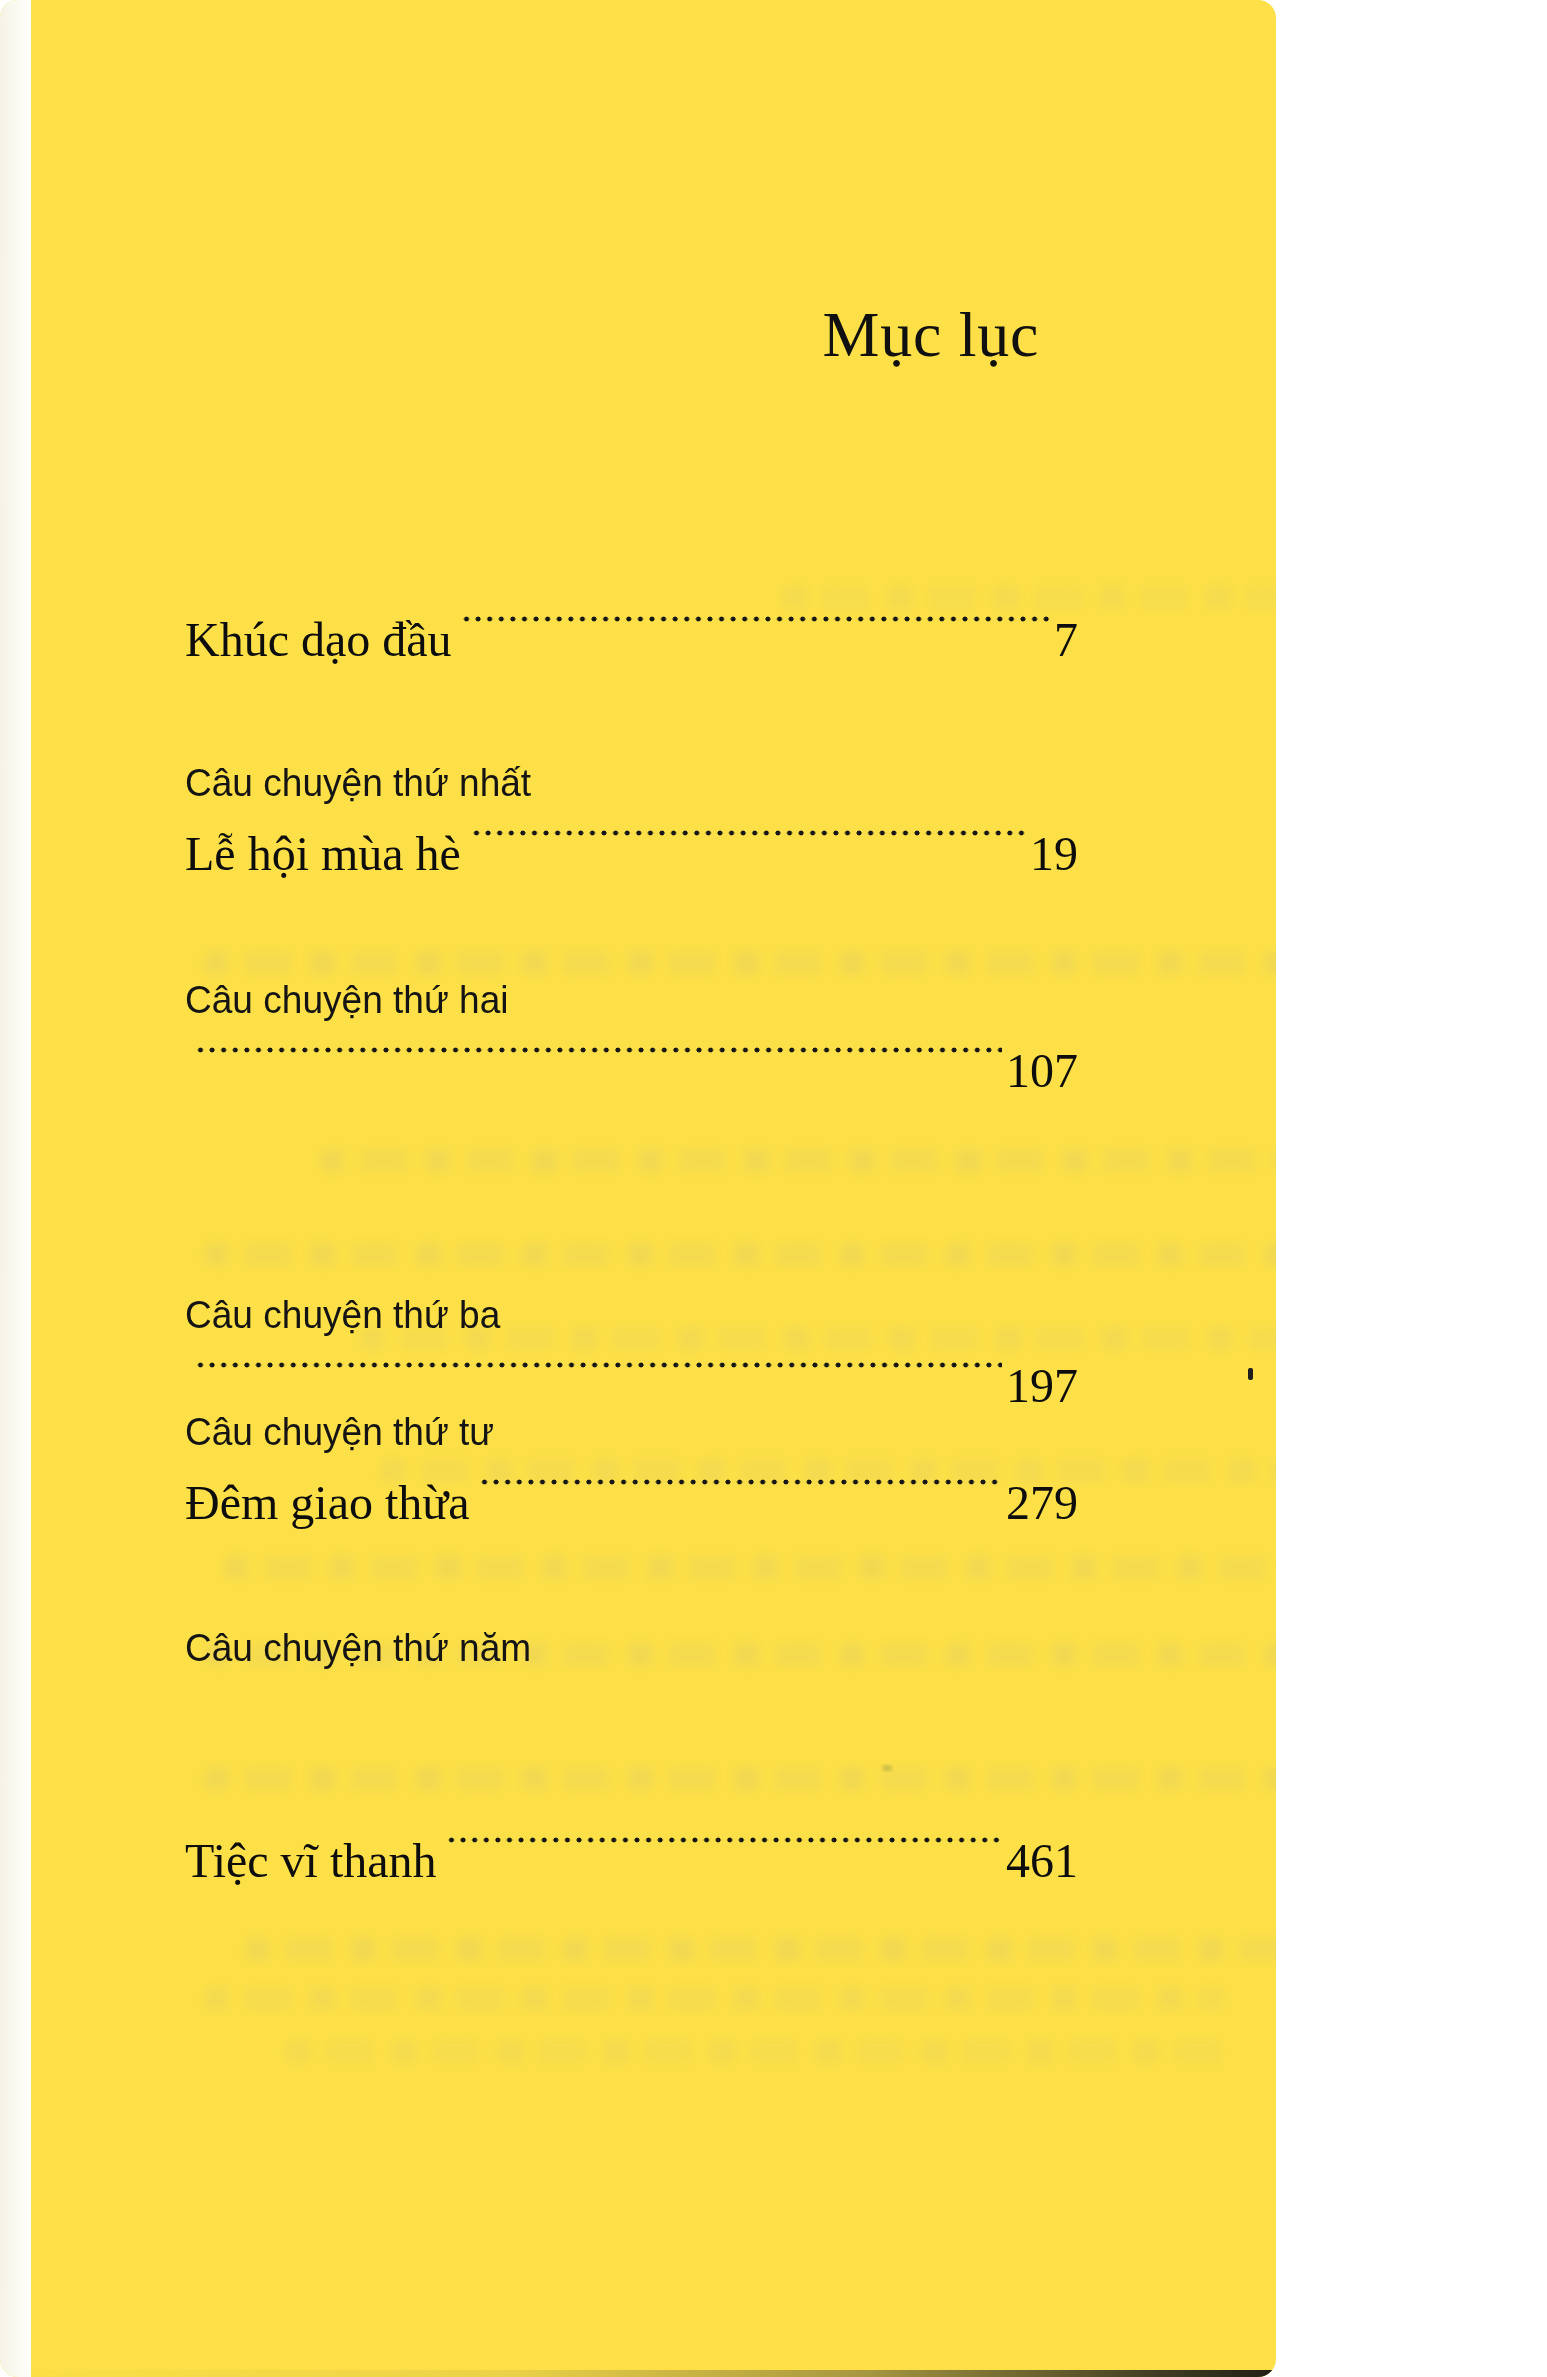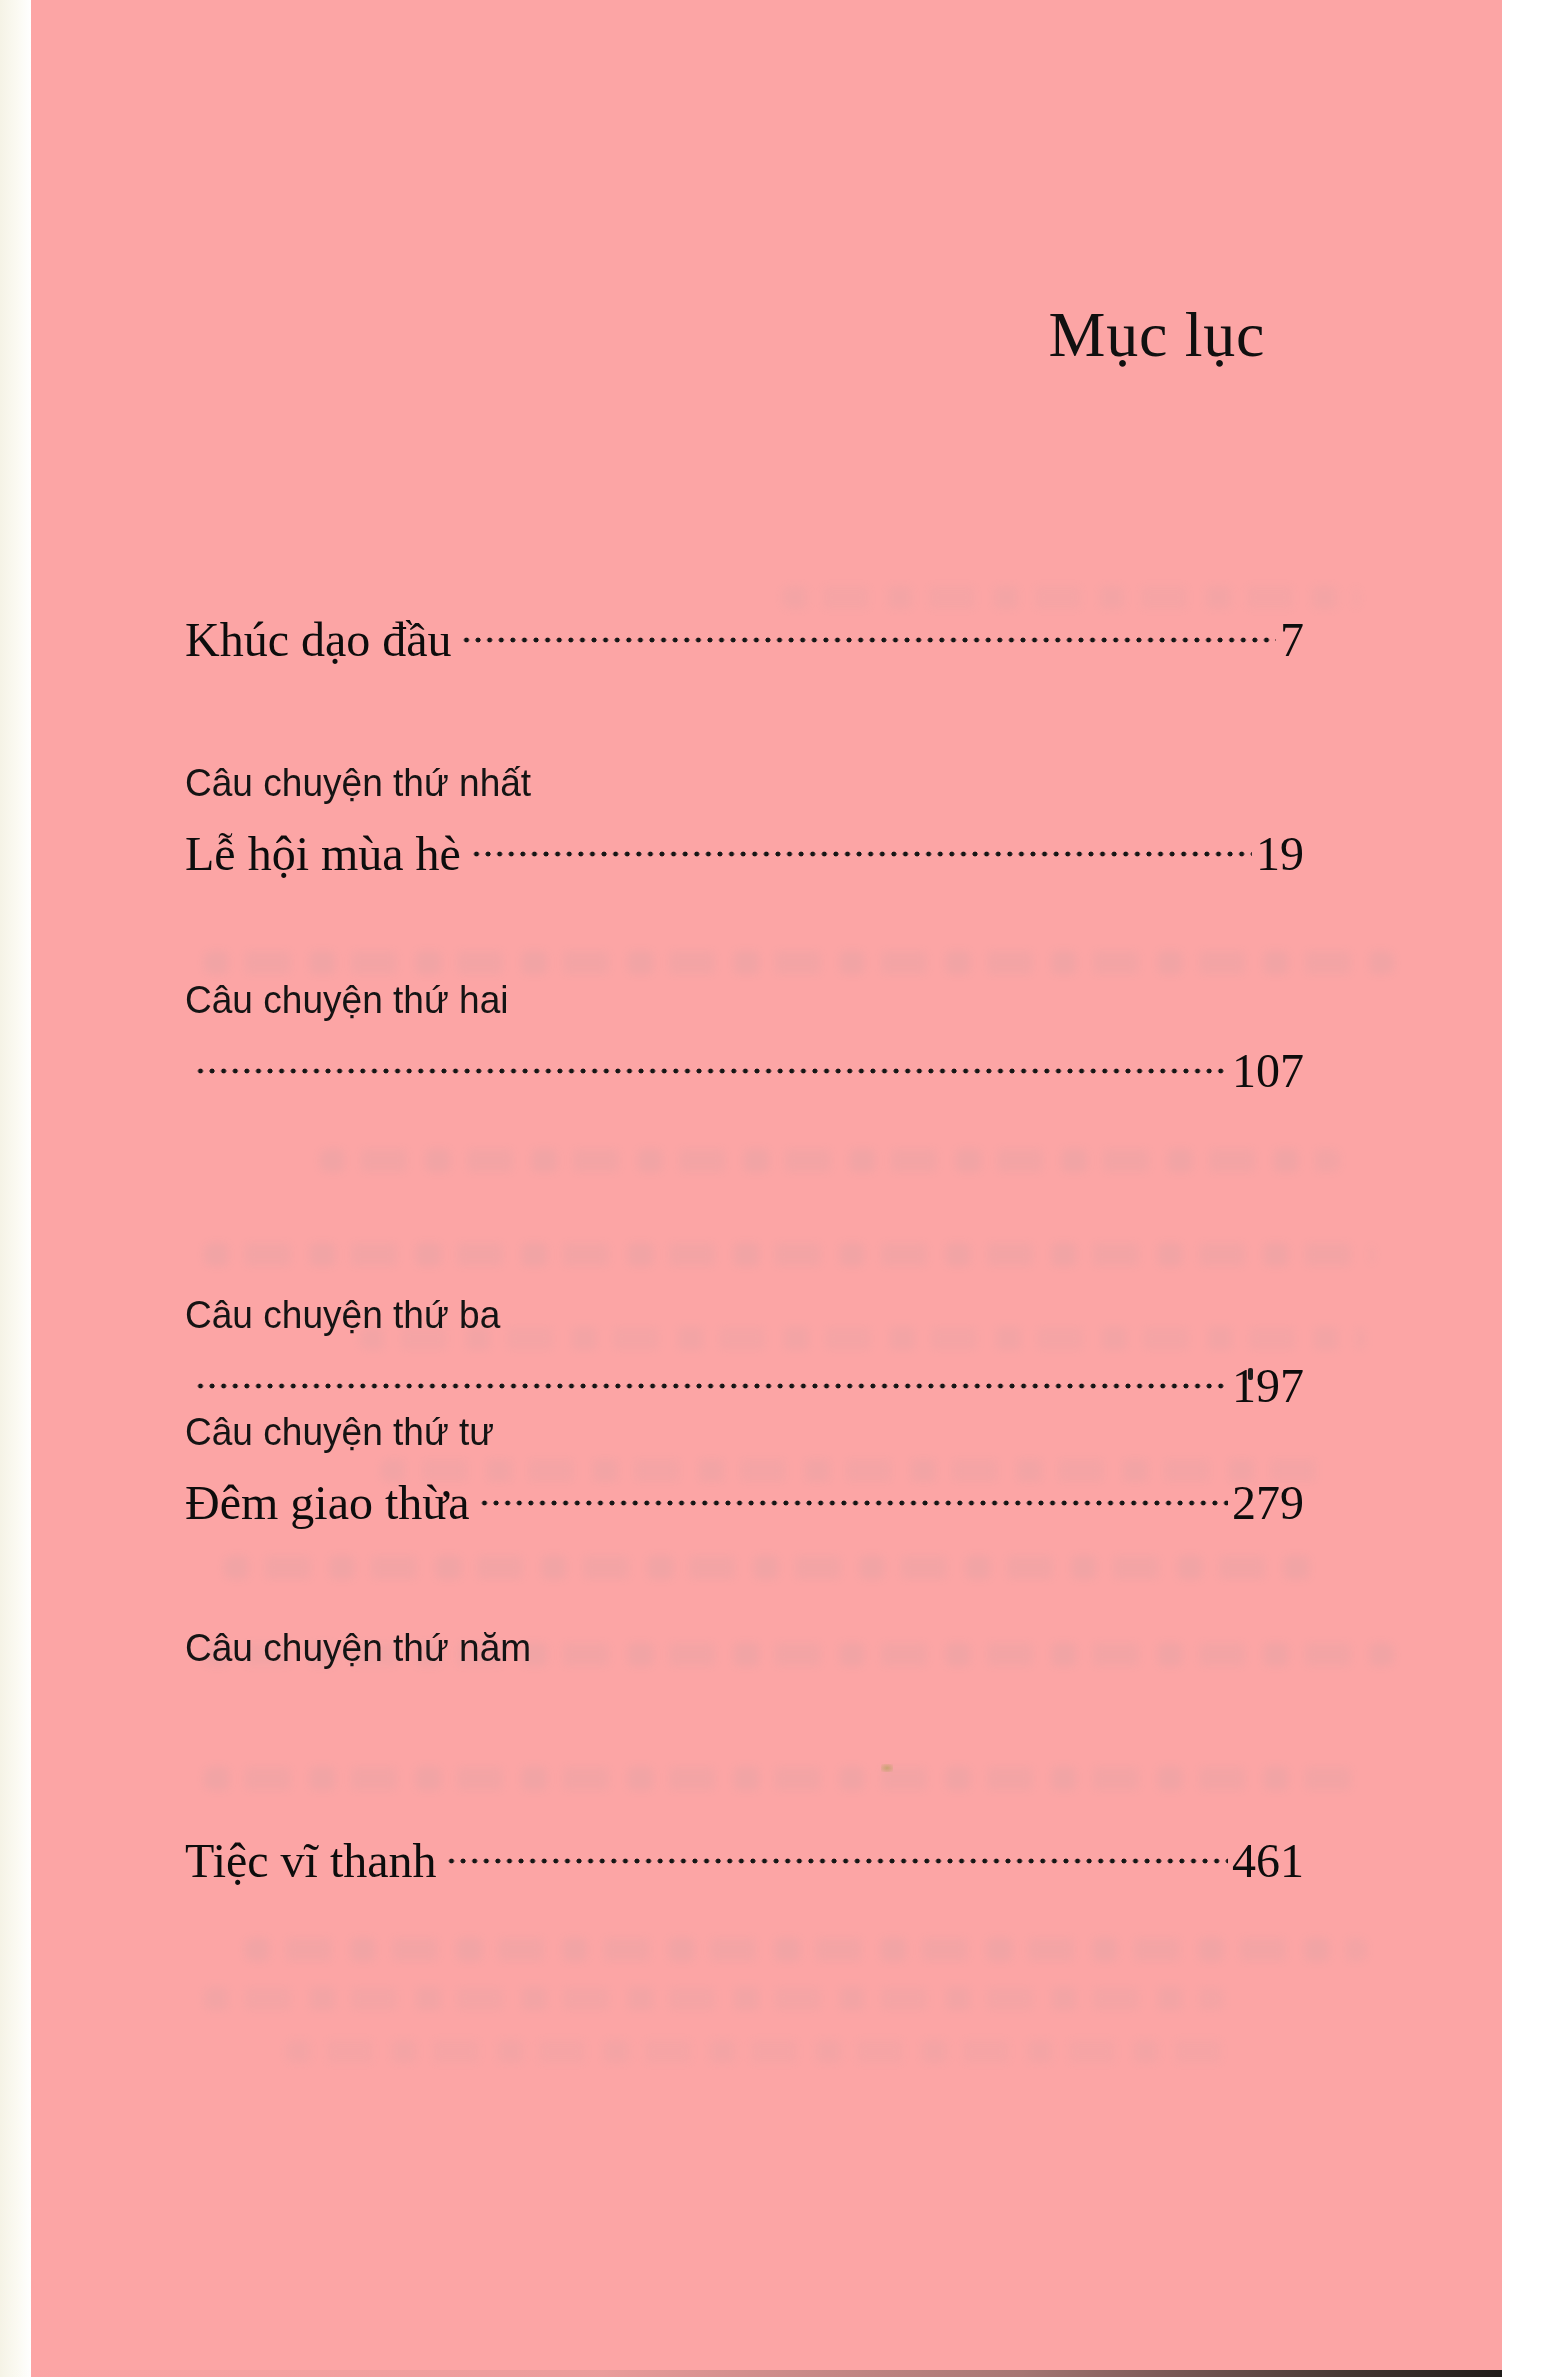--- a/index.html
+++ b/index.html
@@ -2,26 +2,27 @@
 <html lang="vi" style="font-size:11px"><head>
 <meta charset="utf-8">
 <style>
   html, body {
     margin: 0;
     padding: 0;
     background: #ffffff;
   }
   .page {
     position: relative;
-    width: 1502px;
+    width: 1276px;
     height: 2377px;
-    background: #fca5a5;
+    background: #fde047;
     overflow: hidden;
     font-family: "Liberation Serif", "DejaVu Serif", serif;
     color: #0e0e0e;
+    border-radius: 18px;
   }
 
   
   .left-edge {
     position: absolute; left: 0; top: 0; bottom: 0; width: 31px;
     background: linear-gradient(to right, #f5f3e6 0%, #fbfaf2 55%, #ffffff 100%);
   }
   .bottom-edge {
     position: absolute; left: 0; bottom: 0; width: 100%; height: 6.8px;
     background: linear-gradient(to right,
@@ -78,21 +79,21 @@
     font-size: 39px;
     line-height: 1.18;
     color: #141414;
     transform: scaleX(0.95);
     transform-origin: left center;
     margin-bottom: 23px;
     white-space: nowrap;
   }
   .toc-row {
     display: flex;
-    align-items: center;
+    align-items: flex-start;
     width: 100%;
   }
   .toc-title {
     font-size: 48px;
     line-height: 1.05;
     white-space: nowrap;
     color: #0d0d0d;
   }
   .toc-dots {
     flex: 1 1 auto;

